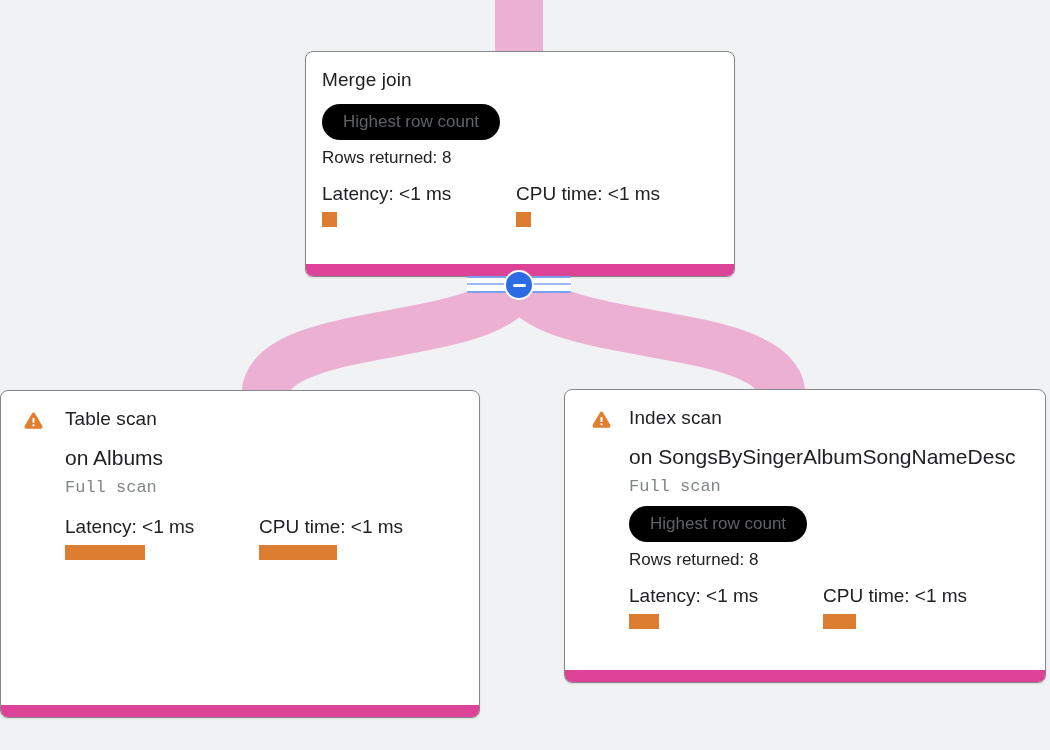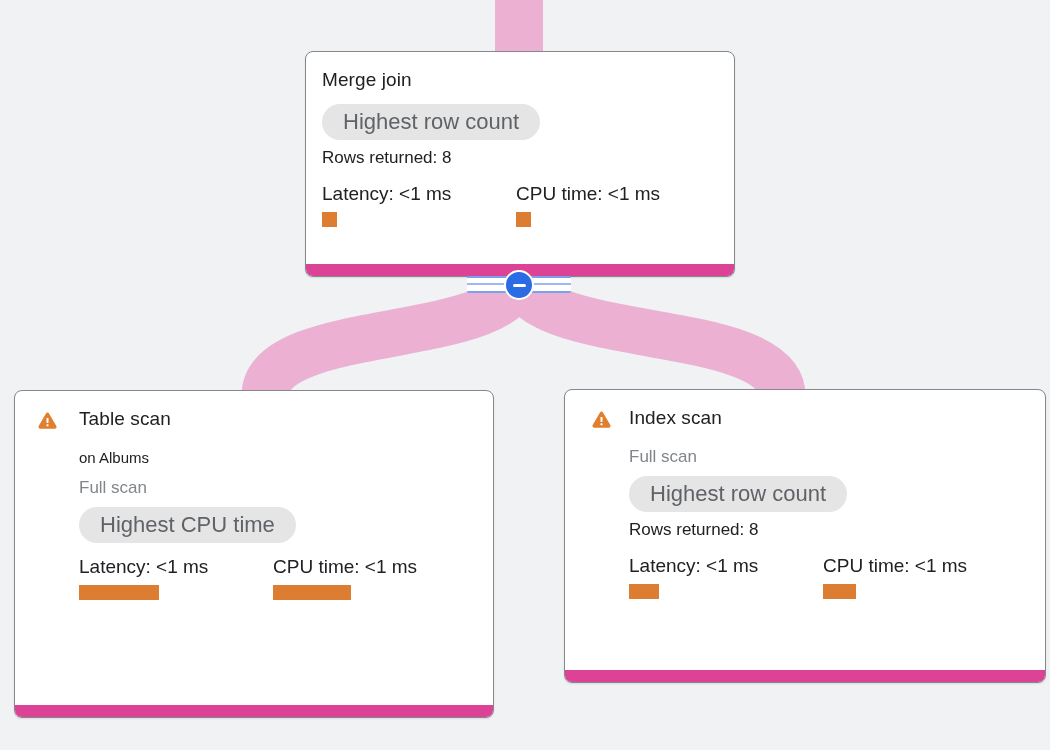--- a/index.html
+++ b/index.html
@@ -38,29 +38,29 @@
   .warning-icon { position: absolute; left: 21px; top: 18px; width: 23px; height: 23px; }
 
   .node-title {
     font-size: 19px;
     line-height: 26px;
     font-weight: 500;
     color: #202124;
     letter-spacing: 0.1px;
     margin-bottom: 11px;
   }
-  .node-subtitle { font-size: 15px; line-height: 30px; color: #202124; white-space: nowrap; }
-  .scan-type { font-size: 17px; line-height: 30px; color: #80868b; margin-bottom: 4px; }
+  .node-subtitle { font-size: 21px; line-height: 30px; color: #202124; white-space: nowrap; }
+  .scan-type { font-size: 17px; line-height: 30px; color: #80868b; margin-bottom: 4px; font-family: Liberation Mono, monospace; }
 
   .badge {
     display: block;
     width: fit-content;
-    background: #e5e5e5;
+    background: #000000;
     color: #5f6368;
-    font-size: 22px;
+    font-size: 17px;
     line-height: 26px;
     padding: 5px 21px;
     border-radius: 18px;
     margin-bottom: 6px;
   }
   .rows-returned { font-size: 17px; line-height: 24px; color: #202124; }
 
   .metrics { display: flex; margin-top: 12px; }
   .metric { width: 194px; }
   .metric-label { font-size: 19px; line-height: 24px; color: #202124; white-space: nowrap; }
@@ -123,31 +123,30 @@
       </div>
     </div>
     <div class="node-accent"></div>
   </div>
 
   <div class="stripe-band"></div>
   <div class="collapse-btn">
     <div class="minus-glyph"></div>
   </div>
 
-  <div class="node with-icon" style="left:14px; top:390px; width:480px; height:328px;">
+  <div class="node with-icon" style="left:0; top:390px; width:480px; height:328px;">
     <svg class="warning-icon" viewBox="0 0 24 24">
       <path fill="#e0802e" d="M4.4 20.6a1.85 1.85 0 0 1-1.6-2.78L10.4 4.7a1.85 1.85 0 0 1 3.2 0l7.6 13.12a1.85 1.85 0 0 1-1.6 2.78Z"></path>
       <rect x="10.95" y="9.3" width="2.1" height="5.2" rx="0.6" fill="#fff"></rect>
       <rect x="10.95" y="15.9" width="2.1" height="2.1" rx="0.6" fill="#fff"></rect>
     </svg>
     <div class="node-content">
       <div class="node-title">Table scan</div>
       <div class="node-subtitle">on Albums</div>
       <div class="scan-type">Full scan</div>
-      <span class="badge">Highest CPU time</span>
       <div class="metrics">
         <div class="metric">
           <div class="metric-label">Latency: &lt;1 ms</div>
           <div class="metric-bar" style="width: 80px;"></div>
         </div>
         <div class="metric">
           <div class="metric-label">CPU time: &lt;1 ms</div>
           <div class="metric-bar" style="width: 78px;"></div>
         </div>
       </div>
@@ -156,20 +155,21 @@
   </div>
 
   <div class="node with-icon" style="left:564px; top:389px; width:482px; height:294px;">
     <svg class="warning-icon" viewBox="0 0 24 24" style="left:25px;">
       <path fill="#e0802e" d="M4.4 20.6a1.85 1.85 0 0 1-1.6-2.78L10.4 4.7a1.85 1.85 0 0 1 3.2 0l7.6 13.12a1.85 1.85 0 0 1-1.6 2.78Z"></path>
       <rect x="10.95" y="9.3" width="2.1" height="5.2" rx="0.6" fill="#fff"></rect>
       <rect x="10.95" y="15.9" width="2.1" height="2.1" rx="0.6" fill="#fff"></rect>
     </svg>
     <div class="node-content">
       <div class="node-title">Index scan</div>
+      <div class="node-subtitle">on SongsBySingerAlbumSongNameDesc</div>
       <div class="scan-type">Full scan</div>
       <span class="badge">Highest row count</span>
       <div class="rows-returned">Rows returned: 8</div>
       <div class="metrics">
         <div class="metric">
           <div class="metric-label">Latency: &lt;1 ms</div>
           <div class="metric-bar" style="width: 30px;"></div>
         </div>
         <div class="metric">
           <div class="metric-label">CPU time: &lt;1 ms</div>

